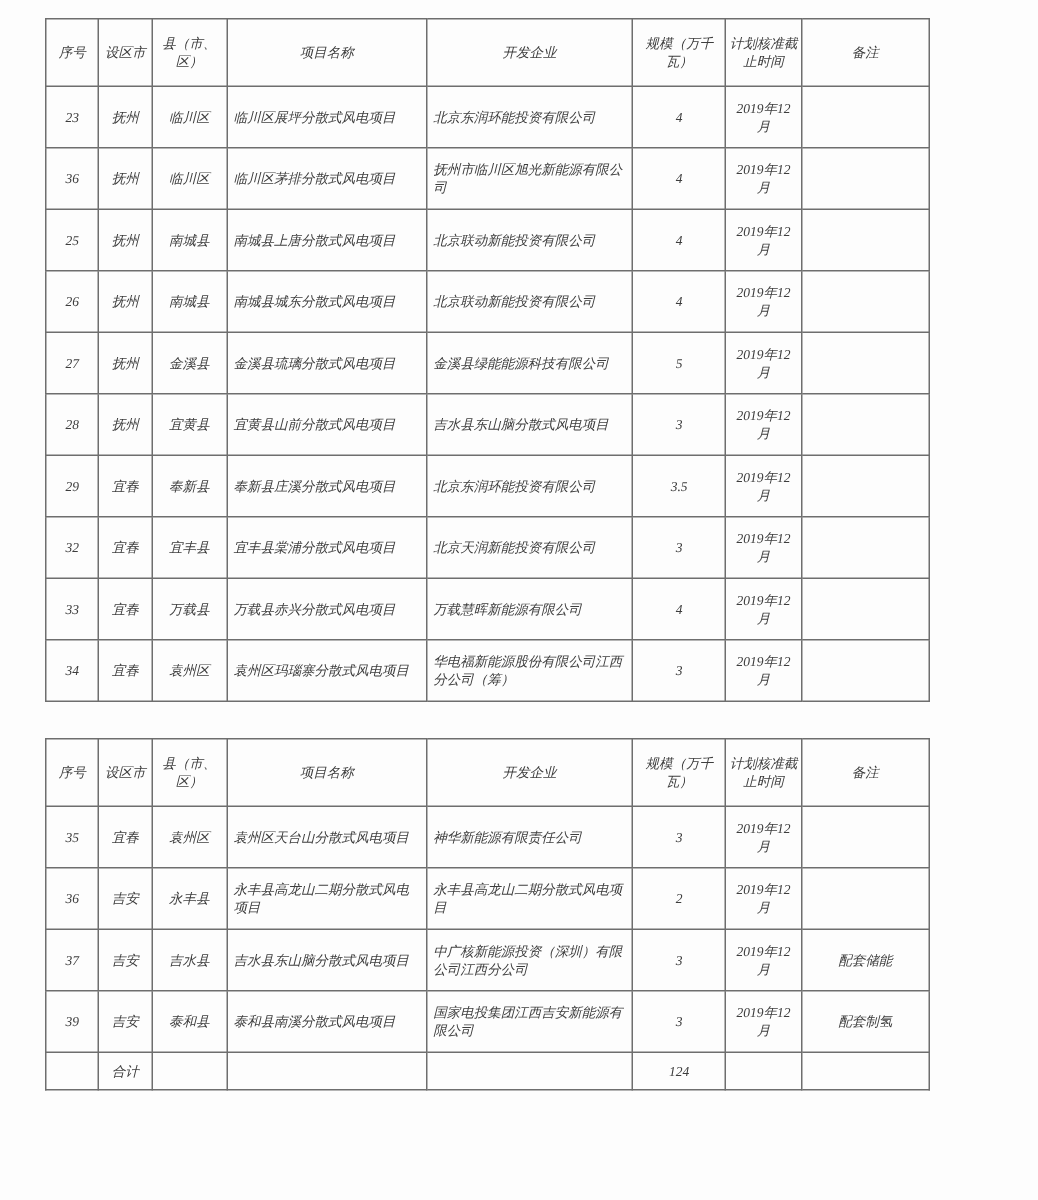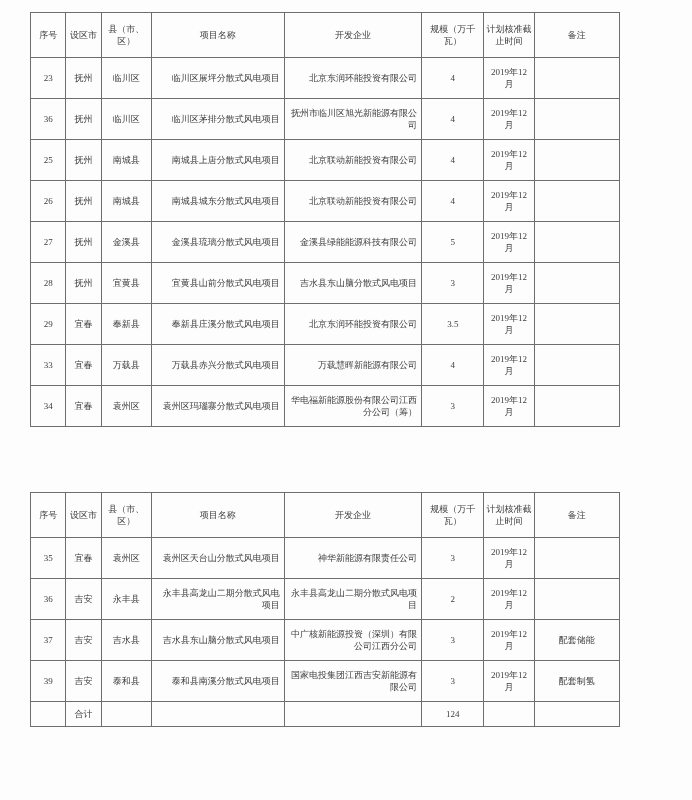--- a/index.html
+++ b/index.html
@@ -12,20 +12,21 @@
     position: relative;
     background: #fdfdfd;
     font-family: "Liberation Serif", serif;
     color: #3d3d3d;
     overflow: hidden;
   }
   .page {
     position: absolute;
     inset: 0;
     background: #fdfdfd;
+    font-style: italic;
   }
   .table-wrap {
     position: absolute;
     left: 30px;
     width: 590px;
   }
   #table1-wrap { top: 12px; }
   #table2-wrap { top: 492px; }
 
   table.doc-table {
@@ -52,21 +53,21 @@
     vertical-align: middle;
     padding: 8px 3px;
     word-break: break-all;
     color: #3d3d3d;
     font-weight: normal;
   }
   table.doc-table th {
     padding: 10px 2px;
   }
   table.doc-table td.left {
-    text-align: right;
+    text-align: left;
     padding-left: 4px;
     padding-right: 4px;
   }
   table.doc-table tr[data-name="total-row"] td {
     padding: 6px 3px;
   }
 </style>
 </head>
 <body>
 
@@ -160,20 +161,30 @@
             <td data-name="cell-seq">29</td>
             <td data-name="cell-city">宜春</td>
             <td data-name="cell-county">奉新县</td>
             <td class="left" data-name="cell-project">奉新县庄溪分散式风电项目</td>
             <td class="left" data-name="cell-developer">北京东润环能投资有限公司</td>
             <td data-name="cell-scale">3.5</td>
             <td data-name="cell-deadline">2019年12月</td>
             <td data-name="cell-remark"></td>
           </tr>
           <tr data-name="table-row">
+            <td data-name="cell-seq">32</td>
+            <td data-name="cell-city">宜春</td>
+            <td data-name="cell-county">宜丰县</td>
+            <td class="left" data-name="cell-project">宜丰县棠浦分散式风电项目</td>
+            <td class="left" data-name="cell-developer">北京天润新能投资有限公司</td>
+            <td data-name="cell-scale">3</td>
+            <td data-name="cell-deadline">2019年12月</td>
+            <td data-name="cell-remark"></td>
+          </tr>
+          <tr data-name="table-row">
             <td data-name="cell-seq">33</td>
             <td data-name="cell-city">宜春</td>
             <td data-name="cell-county">万载县</td>
             <td class="left" data-name="cell-project">万载县赤兴分散式风电项目</td>
             <td class="left" data-name="cell-developer">万载慧晖新能源有限公司</td>
             <td data-name="cell-scale">4</td>
             <td data-name="cell-deadline">2019年12月</td>
             <td data-name="cell-remark"></td>
           </tr>
           <tr data-name="table-row">

